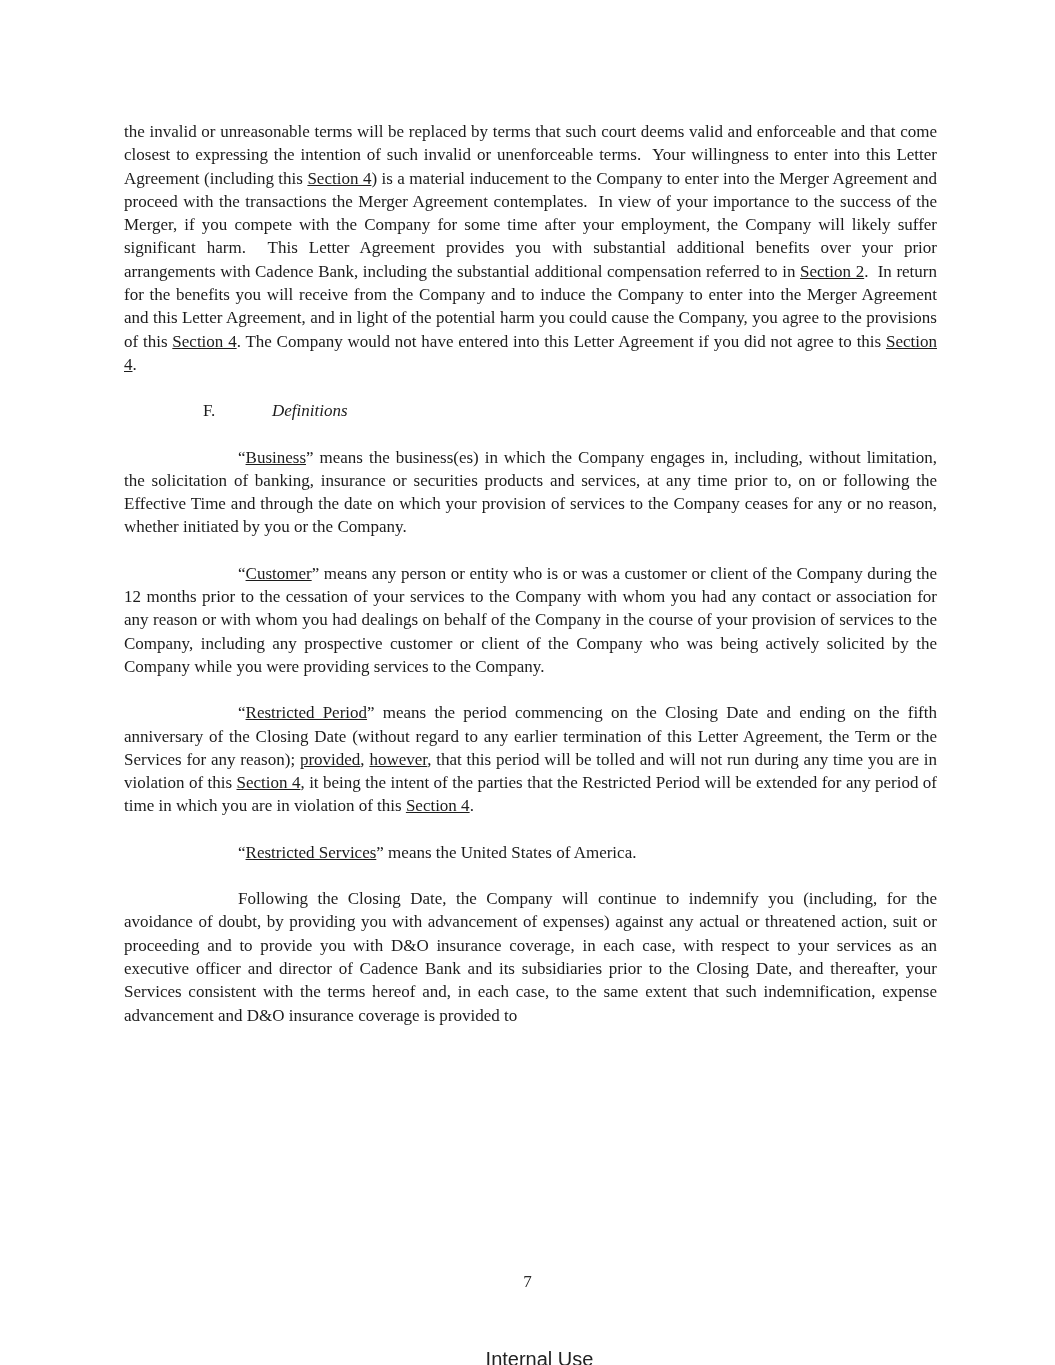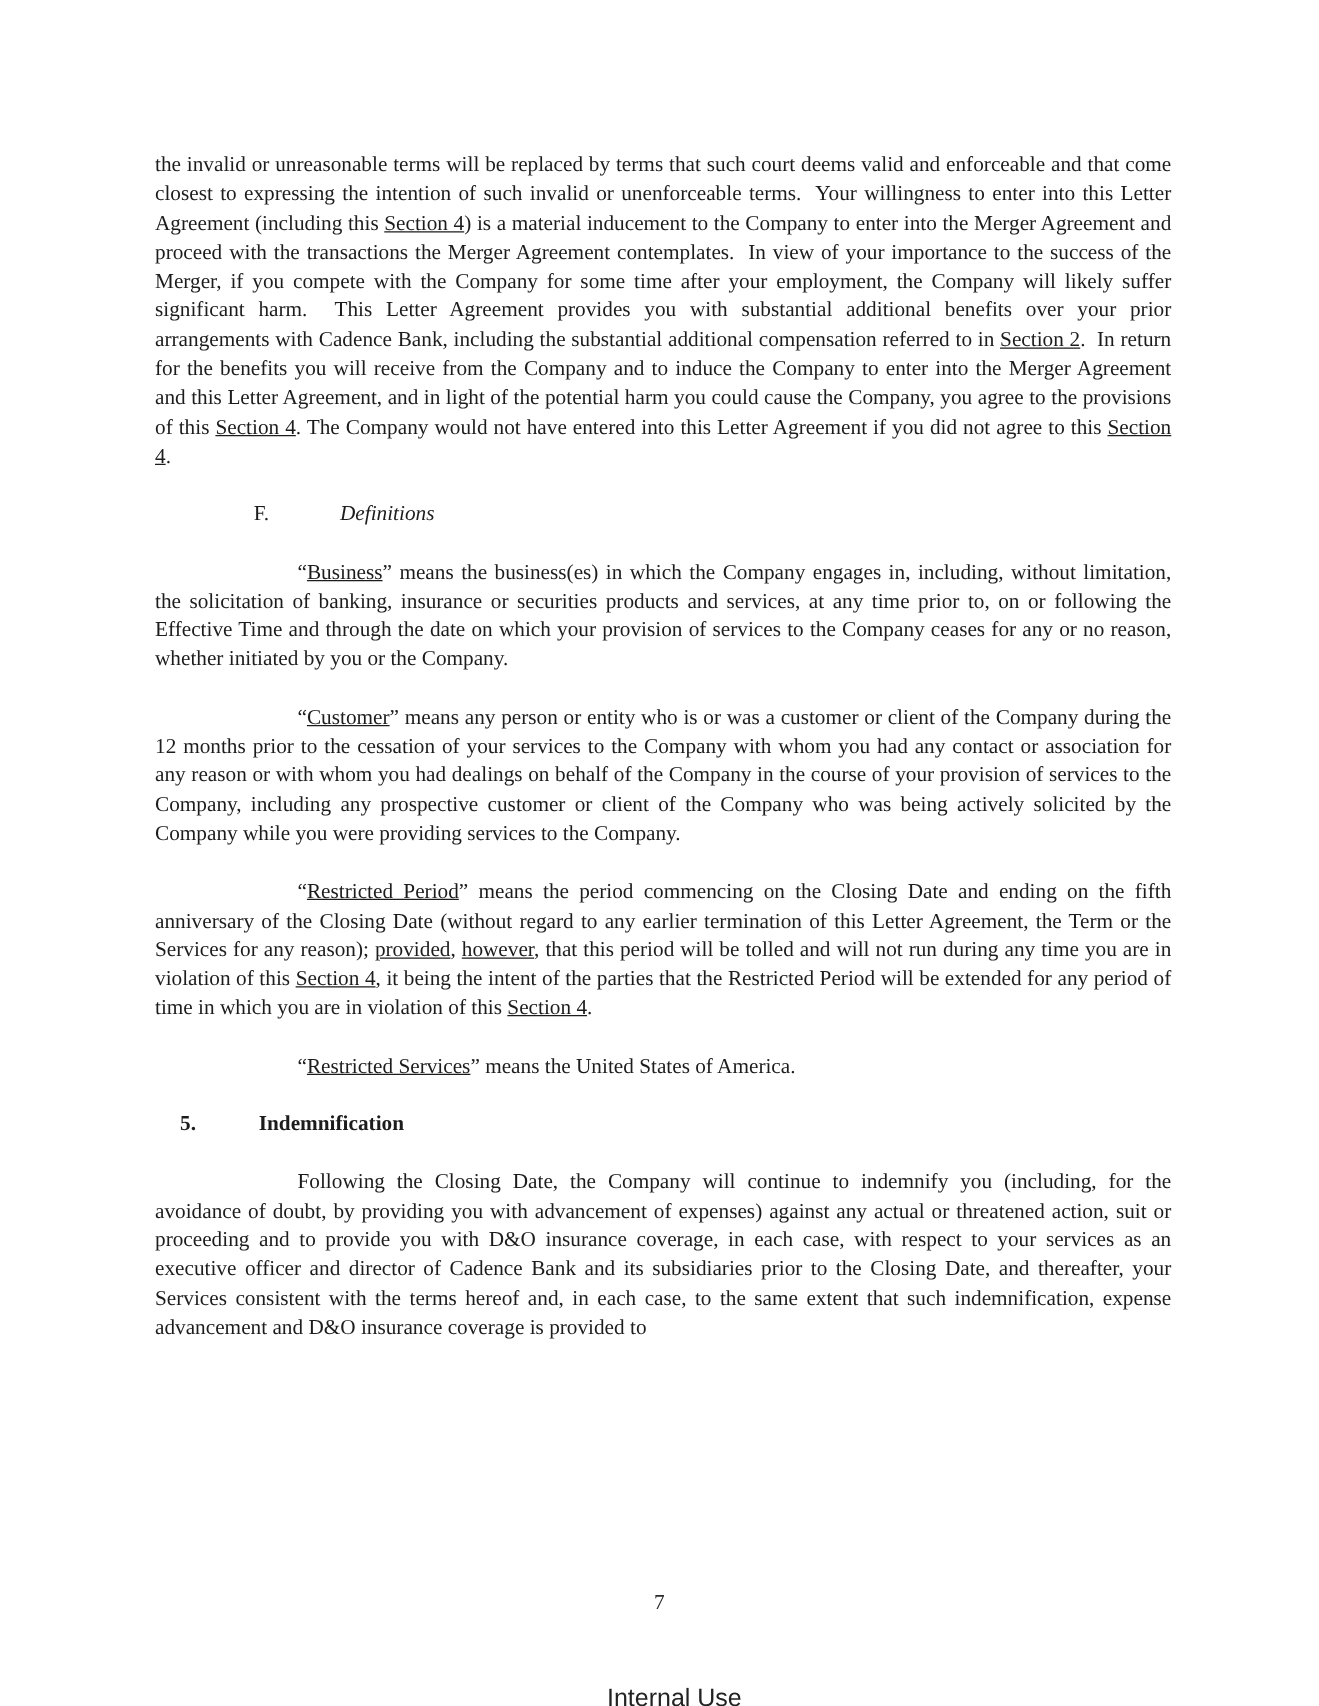--- a/index.html
+++ b/index.html
@@ -83,23 +83,20 @@
 
 
   <p class="para indent"><span>“</span><span style="text-decoration: underline;">Business</span><span>” means the business(es) in which the Company engages in, including, without limitation, the solicitation of banking, insurance or securities products and services, at any time prior to, on or following the Effective Time and through the date on which your provision of services to the Company ceases for any or no reason, whether initiated by you or the Company.</span></p>
 
   <p class="para indent"><span>“</span><span style="text-decoration: underline;">Customer</span><span>” means any person or entity who is or was a customer or client of the Company during the 12 months prior to the cessation of your services to the Company with whom you had any contact or association for any reason or with whom you had dealings on behalf of the Company in the course of your provision of services to the Company, including any prospective customer or client of the Company who was being actively solicited by the Company while you were providing services to the Company.</span></p>
 
   <p class="para indent"><span>“</span><span style="text-decoration: underline;">Restricted Period</span><span>” means the period commencing on the Closing Date and ending on the fifth anniversary of the Closing Date (without regard to any earlier termination of this Letter Agreement, the Term or the Services for any reason); </span><span style="text-decoration: underline;">provided</span><span>, </span><span style="text-decoration: underline;">however</span><span>, that this period will be tolled and will not run during any time you are in violation of this </span><span style="text-decoration: underline;">Section 4</span><span>, it being the intent of the parties that the Restricted Period will be extended for any period of time in which you are in violation of this </span><span style="text-decoration: underline;">Section 4</span><span>.</span></p>
 
   <p class="para indent"><span>“</span><span style="text-decoration: underline;">Restricted Services</span><span>” means the United States of America.</span></p>
 
-  <p class="para heading indem">
-    <span class="indem-num">5.</span><span>Indemnification</span>
-  </p>
 
   <p class="para indent"><span>Following the Closing Date, the Company will continue to indemnify you (including, for the avoidance of doubt, by providing you with advancement of expenses) against any actual or threatened action, suit or proceeding and to provide you with D&amp;O insurance coverage, in each case, with respect to your services as an executive officer and director of Cadence Bank and its subsidiaries prior to the Closing Date, and thereafter, your Services consistent with the terms hereof and, in each case, to the same extent that such indemnification, expense advancement and D&amp;O insurance coverage is provided to</span></p>
 
 </div>
 
 <div class="footer-page-number">7</div>
 
 <div class="footer-classification">Internal Use</div>
 
 </body></html>

